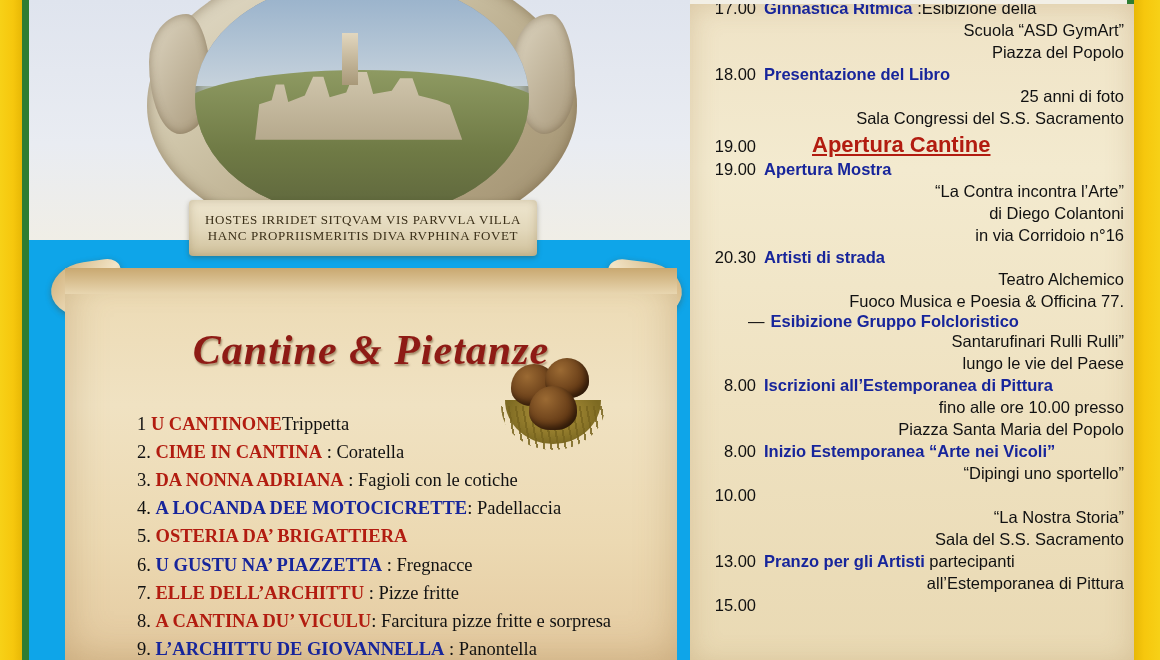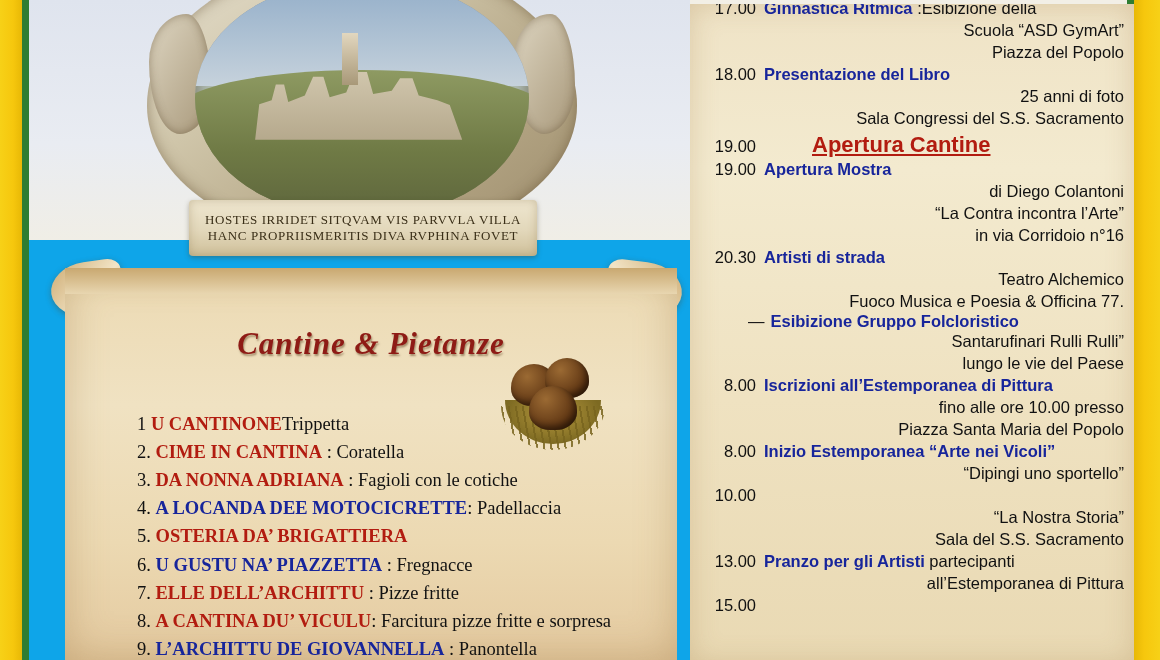--- a/index.html
+++ b/index.html
@@ -165,21 +165,21 @@
     box-shadow: 0 2px 6px rgba(90,60,20,.4);
   }
   .scroll-title {
     position: absolute;
     left: 0; top: 58px;
     width: 612px;
     text-align: center;
     font-family: "Liberation Serif", serif;
     font-style: italic;
     font-weight: bold;
-    font-size: 31px;
+    font-size: 42px;
     color: #8e1b15;
     text-shadow: 1px 2px 2px rgba(90,60,25,.5);
     letter-spacing: 1px;
   }
   .chestnuts {
     position: absolute;
     right: 66px; top: 88px;
     width: 110px; height: 92px;
   }
   .chestnut {
@@ -363,22 +363,22 @@
         <div class="cont">25 anni di foto</div>
         <div class="cont">Sala Congressi del S.S. Sacramento</div>
         <div class="prog-row">
           <div class="prog-time">19.00</div>
           <div class="prog-text"><span class="apertura-cantine">Apertura Cantine</span></div>
         </div>
         <div class="prog-row">
           <div class="prog-time">19.00</div>
           <div class="prog-text"><span class="t-blue">Apertura Mostra</span><span class="t-black"></span></div>
         </div>
+        <div class="cont">“La Contra incontra l’Arte”</div>
         <div class="cont"> di Diego Colantoni</div>
-        <div class="cont">“La Contra incontra l’Arte”</div>
         <div class="cont">in via Corridoio n°16</div>
         <div class="prog-row">
           <div class="prog-time">20.30</div>
           <div class="prog-text"><span class="t-blue">Artisti di strada</span><span class="t-black"></span></div>
         </div>
         <div class="cont">Teatro Alchemico</div>
         <div class="cont">Fuoco Musica e Poesia &amp; Officina 77.</div>
         <div class="dash-row">
           <span class="dash">—</span>
           <span class="t-blue">Esibizione Gruppo Folcloristico</span>

